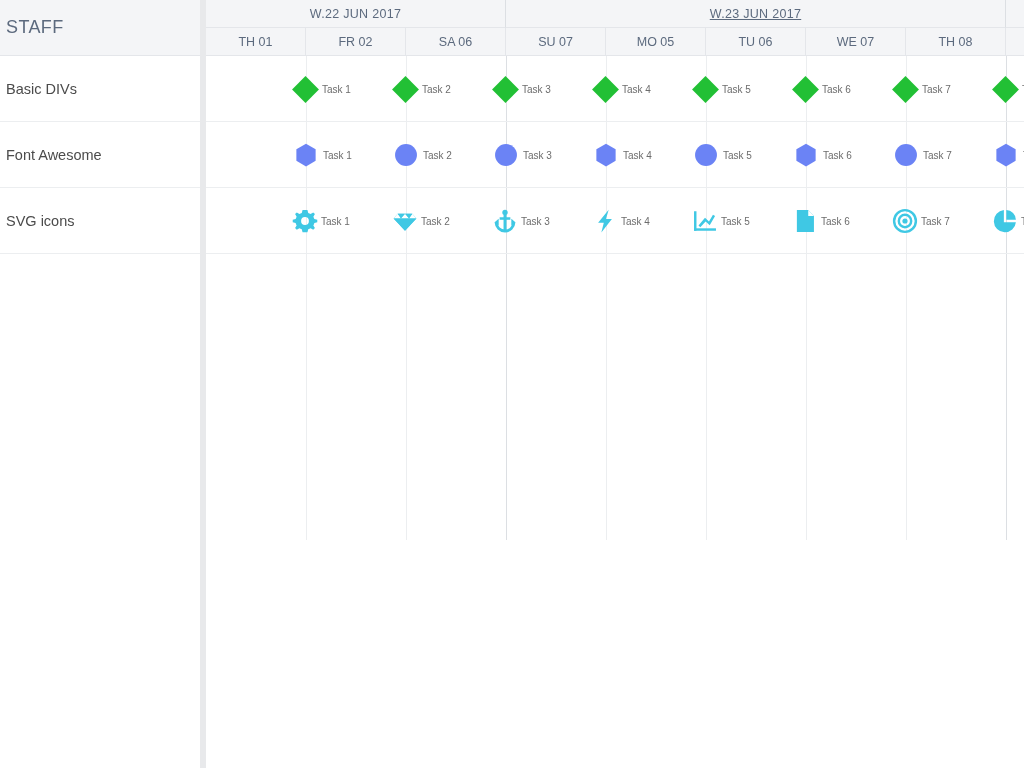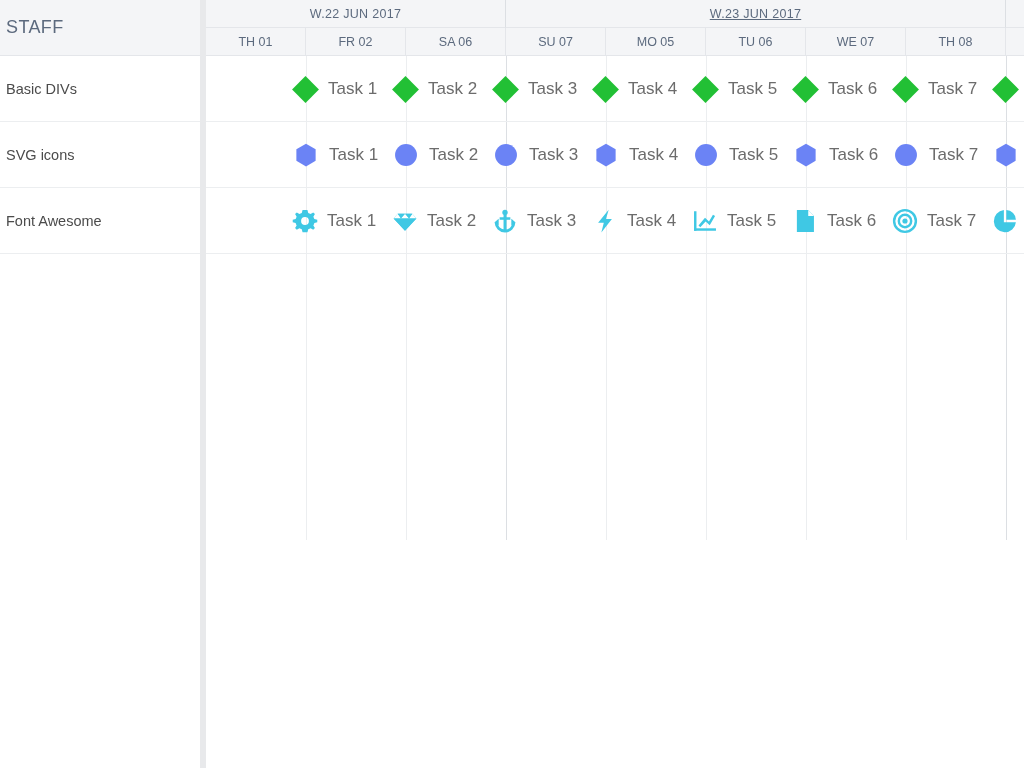--- a/index.html
+++ b/index.html
@@ -145,23 +145,23 @@
 
   .task {
     position: absolute;
     top: 0;
     height: 66px;
     display: flex;
     align-items: center;
     white-space: nowrap;
   }
   .task-label {
-    font-size: 17px;
+    font-size: 10px;
     color: #6c6c6c;
-    margin-left: 9px;
+    margin-left: 3px;
   }
 
   
   .marker-diamond {
     width: 19px; height: 19px;
     background: #22c035;
     transform: rotate(45deg);
     flex: 0 0 auto;
   }
   .diamond-wrap {
@@ -180,24 +180,24 @@
 
   <div class="staff-col">
     <div class="staff-header">
       <span class="staff-header-label">STAFF</span>
     </div>
     <div class="staff-rows" id="staff-rows">
         <div class="staff-row">
           <span class="staff-row-label">Basic DIVs</span>
         </div>
         <div class="staff-row">
+          <span class="staff-row-label">Font Awesome</span>
+        </div>
+        <div class="staff-row">
           <span class="staff-row-label">SVG icons</span>
-        </div>
-        <div class="staff-row">
-          <span class="staff-row-label">Font Awesome</span>
         </div>
       </div>
   </div>
 
   <div class="splitter"></div>
 
   <div class="timeline">
     <div class="week-row" id="week-row">
         <div class="week-cell" style="width: 300px;">W.22 JUN 2017</div>
         <div class="week-cell" style="width: 500px; text-decoration: underline;">W.23 JUN 2017</div>

